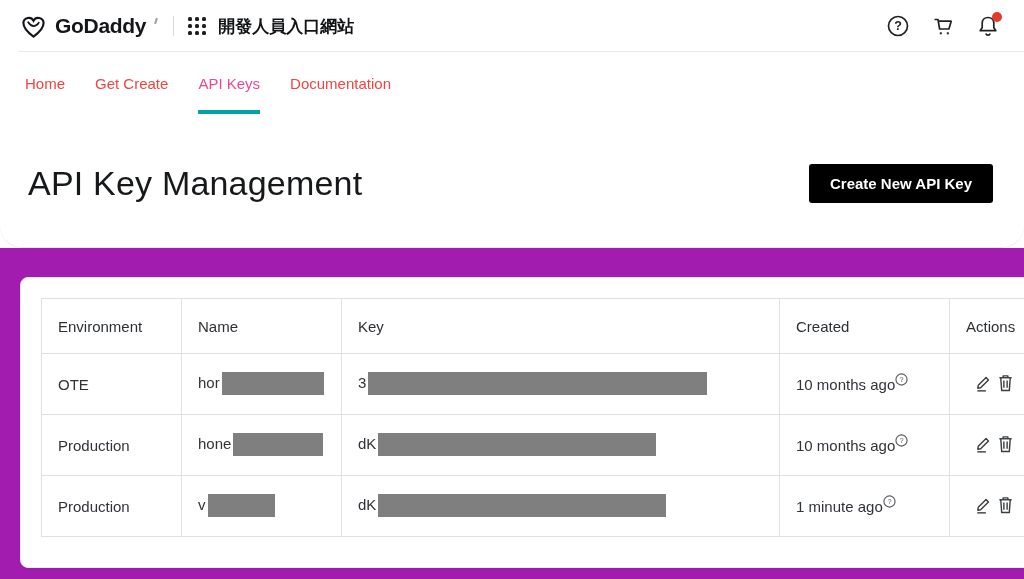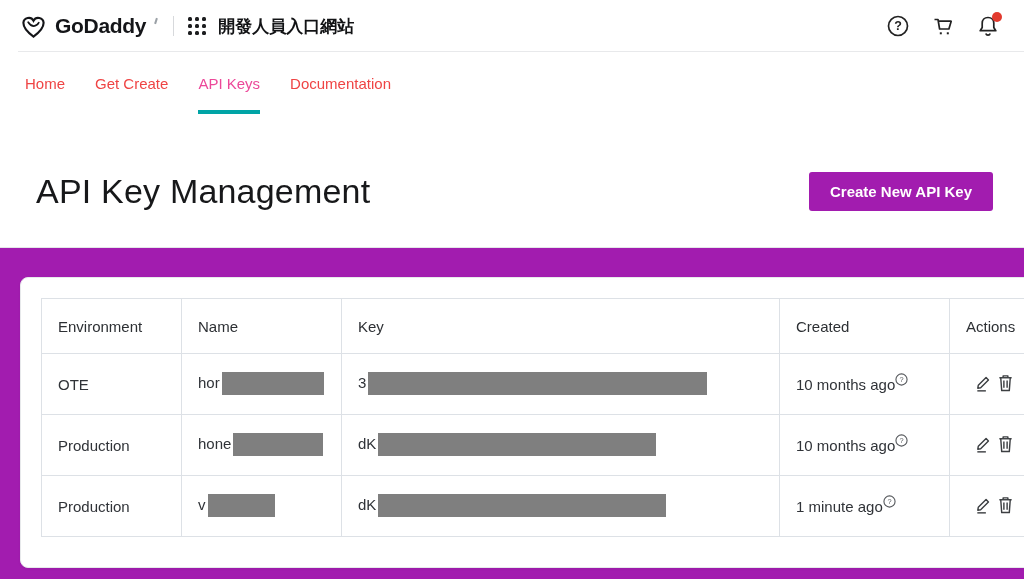--- a/index.html
+++ b/index.html
@@ -2,41 +2,41 @@
 <html><head>
 <meta charset="utf-8">
 <style>
   html,body{margin:0;padding:0;}
   body{
     width:1024px;height:579px;overflow:hidden;position:relative;
     font-family:"Liberation Sans","DejaVu Sans",sans-serif;
     background:#ffffff;color:#202124;
   }
   
-  .page-top{height:247px;border-bottom:1px solid #e4e6e8;position:relative;background:#fff;}
+  .page-top{height:247px;border-bottom:1px solid #e4e6e8;position:relative;background:#fff;border-radius:22px;}
   .topbar{height:52px;display:flex;align-items:center;padding:0 24px 0 20px;position:relative;}
   .topbar::after{content:"";position:absolute;left:18px;right:0;bottom:0;height:1px;background:#e8e9eb;}
   .brand{display:flex;align-items:center;gap:8px;cursor:pointer;}
   .brand-word{font-size:21px;font-weight:bold;color:#141518;letter-spacing:-0.3px;}
   .tm-tick{width:2px;height:6px;background:#9aa0a6;transform:rotate(18deg);margin:-10px 0 0 1px;}
   .topbar-sep{width:1px;height:20px;background:#d7d9dc;margin:0 14px 0 16px;}
   .grid-icon{display:grid;grid-template-columns:repeat(3,4px);grid-template-rows:repeat(3,4px);gap:3px;cursor:pointer;}
   .grid-icon i{background:#1c1d1f;border-radius:1.5px;}
   .portal-title{font-size:17px;font-weight:bold;color:#121315;margin-left:12px;}
   .topbar-right{margin-left:auto;display:flex;align-items:center;gap:21px;}
   .tb-icon{width:24px;height:24px;position:relative;cursor:pointer;display:flex;align-items:center;justify-content:center;}
   .bell-dot{position:absolute;top:-2px;right:-2px;width:10px;height:10px;border-radius:50%;}
   
   .nav{display:flex;gap:30px;padding:23px 0 0 25px;}
   .nav-item{font-size:15px;color:#ef4444;padding-bottom:18px;cursor:pointer;border-bottom:4px solid transparent;}
   .nav-item.active{border-bottom-color:#00a4a6;color:#ec4899;}
   
   .title-row{display:flex;align-items:center;justify-content:space-between;padding:0 31px 0 20px;margin-top:42px;}
   .page-title{font-size:34px;font-weight:400;color:#17181a;letter-spacing:0.2px;}
-  .create-btn{background:#a21caf;color:#ffffff;font-weight:bold;font-size:15px;
+  .create-btn{background:#000000;color:#ffffff;font-weight:bold;font-size:15px;
     padding:11px 21px;border:none;border-radius:3px;cursor:pointer;font-family:inherit;}
   
   .page-body{height:331px;background:#a21caf;}
   .card{margin-left:20px;position:relative;top:29px;width:1100px;height:291px;background:#fff;
     border:1px solid #e7e9eb;border-radius:8px;box-shadow:0 1px 3px rgba(0,0,0,.05);
     box-sizing:border-box;padding:20px;}
   table{border-collapse:collapse;table-layout:fixed;width:1050px;}
   col.c-env{width:140px;}col.c-name{width:160px;}col.c-key{width:438px;}col.c-created{width:170px;}col.c-actions{width:142px;}
   th,td{border:1px solid #dde1e6;text-align:left;padding:0 0 0 16px;font-size:15px;font-weight:400;vertical-align:middle;}
   th{height:54px;color:#2d3034;}
@@ -105,21 +105,21 @@
   </div>
 
   <div class="nav">
     <span class="nav-item">Home</span>
     <span class="nav-item">Get Create</span>
     <span class="nav-item active">API Keys</span>
     <span class="nav-item">Documentation</span>
   </div>
 
   <div class="title-row">
-    <h1 class="page-title" style="margin:16px;">API Key Management</h1>
+    <h1 class="page-title" style="margin:8px;">API Key Management</h1>
     <button class="create-btn">Create New API Key</button>
   </div>
 </div>
 
 <div class="page-body">
   <div class="card">
     <table>
       <colgroup>
         <col class="c-env">
           <col class="c-name">

